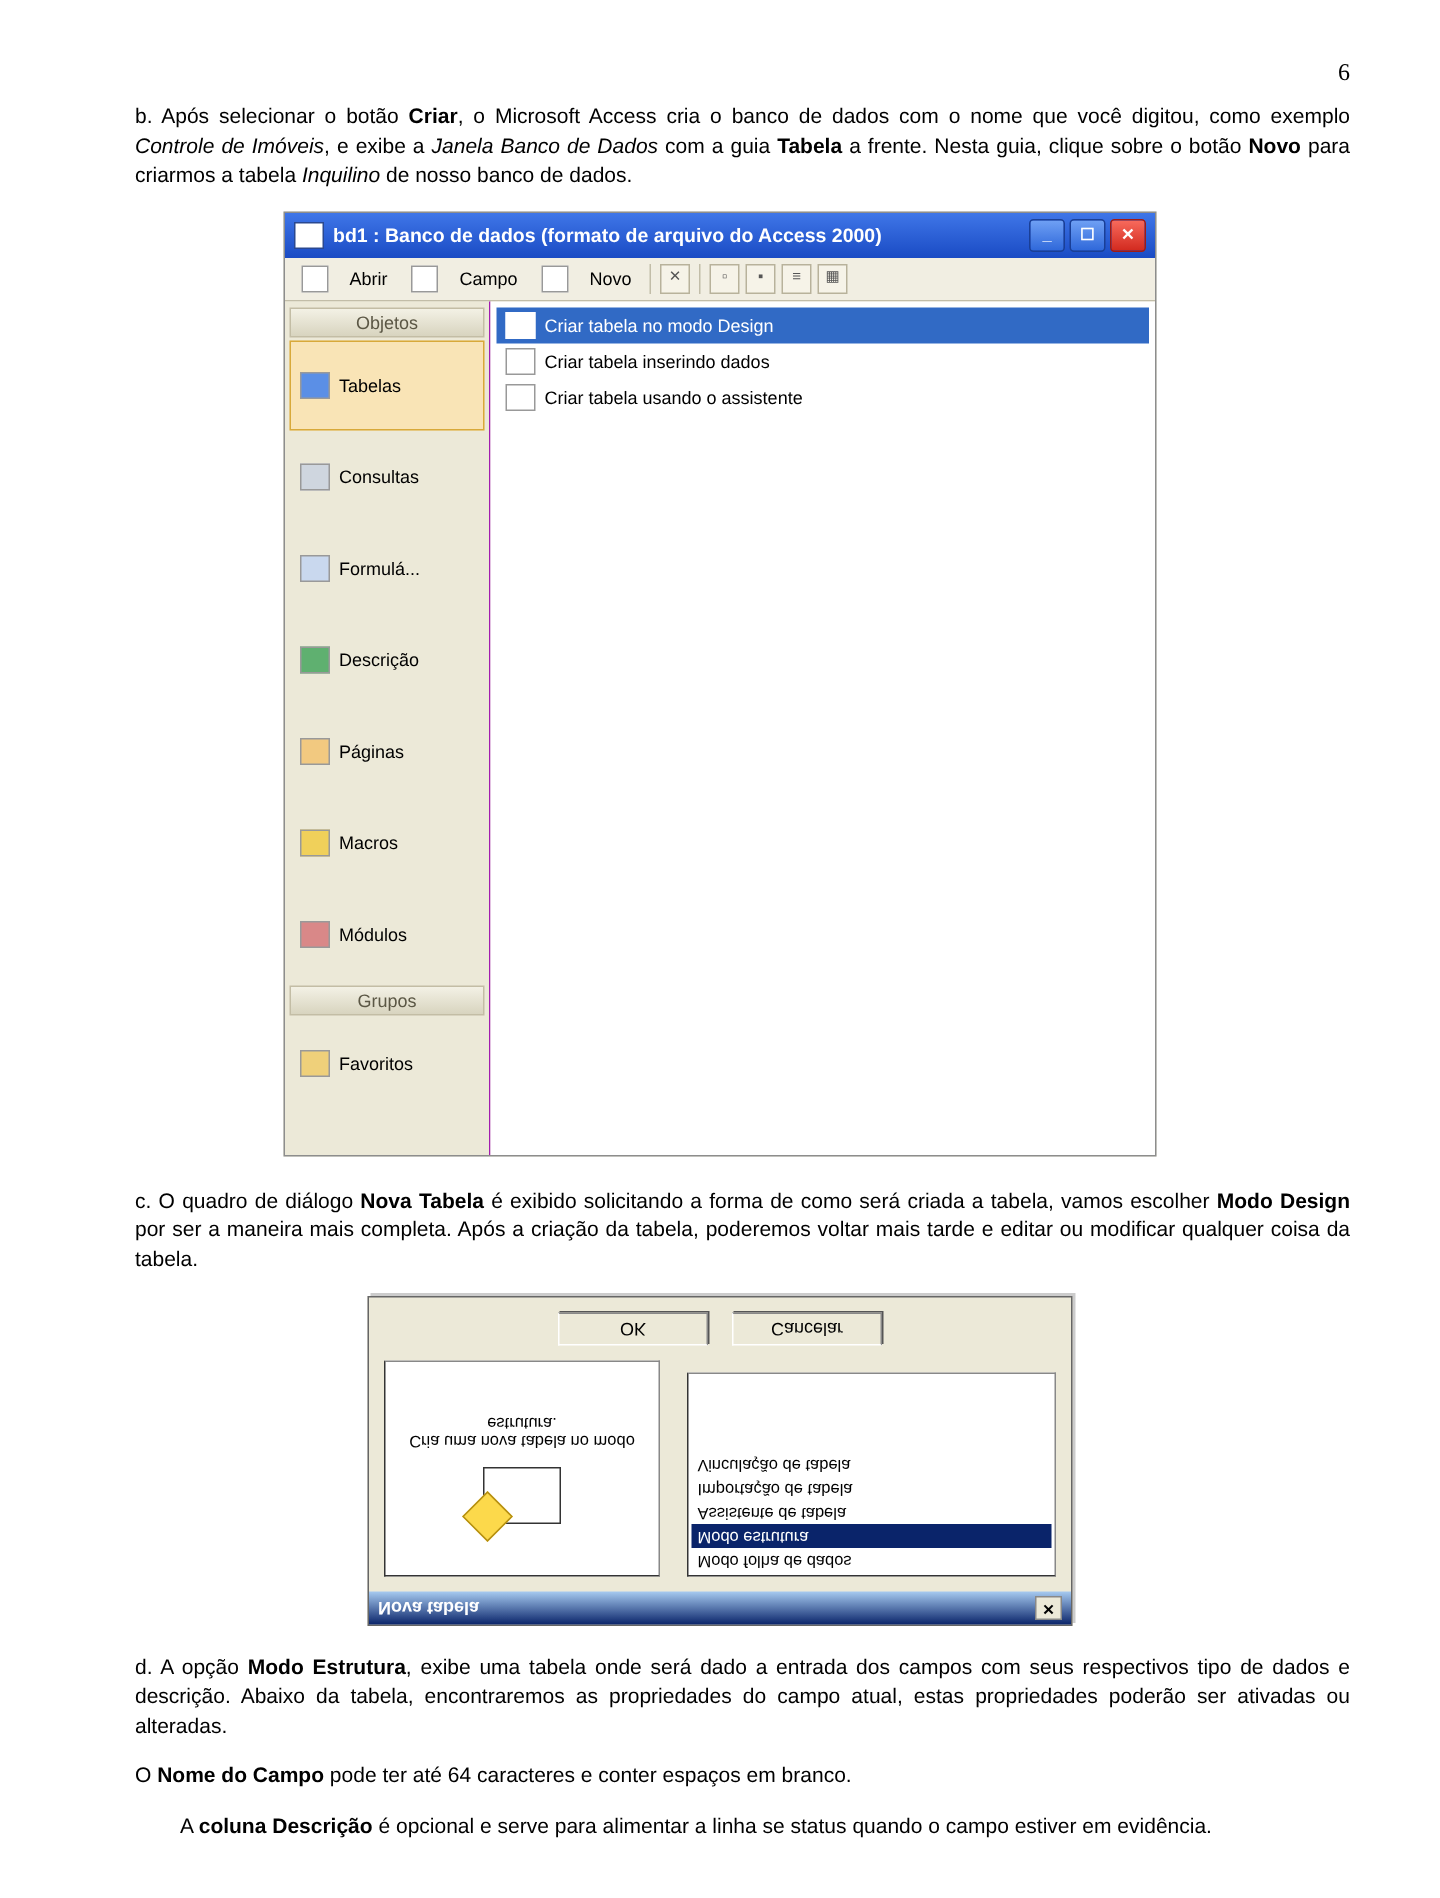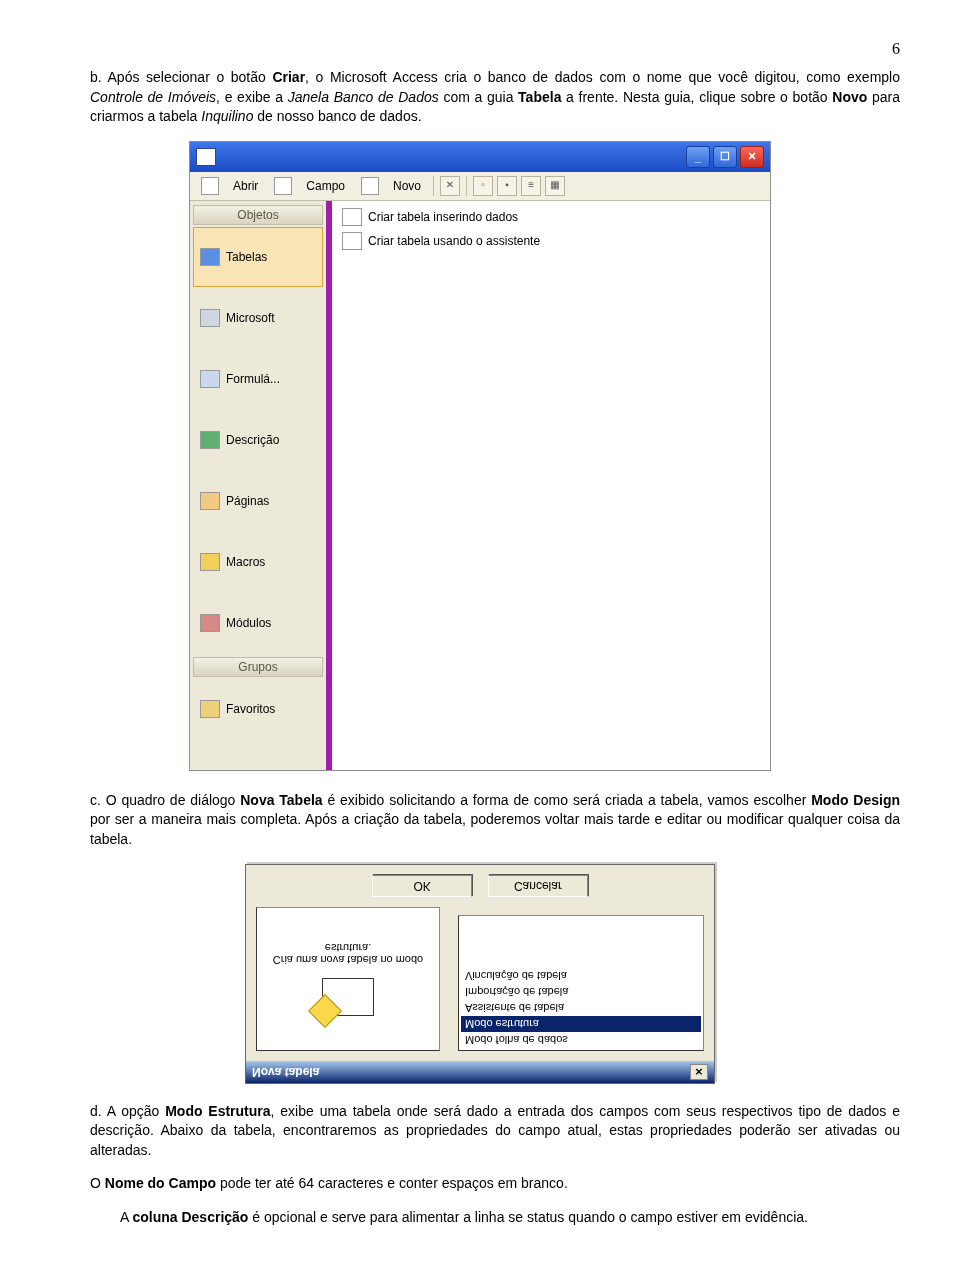--- a/index.html
+++ b/index.html
@@ -62,21 +62,21 @@
   .tbtn {
     display:flex; align-items:center; gap:14px;
     padding: 2px 6px; border:1px solid transparent;
     font-size:12px; color:#000;
   }
   .tbtn .ibox { width:16px; height:16px; display:inline-block; border:1px solid #999; background:#fff; }
   .tsep { width:1px; height:20px; background:#c2bda8; margin:0 3px; }
   .tsmall { width:18px; height:18px; border:1px solid #b8b29b; background:#f6f3e8; display:inline-block; margin:0 1px; font-size:10px; color:#555; text-align:center; line-height:16px; }
   .dbbody { display:flex; }
   .sidegroup {
-    width: 130px; background:#ece9d8; border-right:6px solid #a21caf;
+    width: 130px; background:#ece9d8; border-right:1px solid #a21caf;
     padding: 4px 3px 30px;
   }
   .sideheader {
     background:linear-gradient(#f3f1e5,#d8d4bf);
     border:1px solid #c3bda5; color:#5b5745;
     font-size:12px; text-align:center; padding:2px 0; margin-bottom:2px;
   }
   .side-item {
     display:flex; align-items:center; gap:6px;
     padding:20px 6px; font-size:12px; border:1px solid transparent;
@@ -149,20 +149,21 @@
 
 <div class="page-number">6</div>
 
 <p class="body indent">
   <span>b.</span><span> Após selecionar o botão </span><b>Criar</b><span>, o Microsoft Access cria o banco de dados com o nome que você digitou, como exemplo </span><i>Controle de Imóveis</i><span>, e exibe a </span><i>Janela Banco de Dados</i><span> com a guia </span><b>Tabela</b><span> a frente. Nesta guia, clique sobre o botão </span><b>Novo</b><span> para criarmos a tabela </span><i>Inquilino</i><span> de nosso banco de dados.</span>
 </p>
 
 <div class="dbwin">
   <div class="titlebar">
     <span class="icon"></span>
+    <span>bd1 : Banco de dados (formato de arquivo do Access 2000)</span>
     <div class="win-controls">
       <div class="wbtn">_</div>
       <div class="wbtn">☐</div>
       <div class="wbtn wclose">✕</div>
     </div>
   </div>
   <div class="toolbar">
     <div class="tbtn">
         <span class="ibox"></span>
         <span>Abrir</span>
@@ -185,21 +186,21 @@
   </div>
   <div class="dbbody">
     <div class="sidegroup">
       <div class="sideheader">Objetos</div>
       <div class="side-item selected">
           <span class="side-icon" style="background:#5b8fe6"></span>
           <span>Tabelas</span>
         </div>
       <div class="side-item">
           <span class="side-icon" style="background:#cfd6df"></span>
-          <span>Microsoft</span>
+          <span>Consultas</span>
         </div>
       <div class="side-item">
           <span class="side-icon" style="background:#c9d8ee"></span>
           <span>Formulá...</span>
         </div>
       <div class="side-item">
           <span class="side-icon" style="background:#5fb070"></span>
           <span>Descrição</span>
         </div>
       <div class="side-item">
@@ -214,20 +215,24 @@
           <span class="side-icon" style="background:#d98888"></span>
           <span>Módulos</span>
         </div>
       <div class="sideheader" style="margin-top:4px">Grupos</div>
       <div class="side-item">
           <span class="side-icon" style="background:#efd07a"></span>
           <span>Favoritos</span>
         </div>
     </div>
     <div class="maingrid">
+      <div class="row-item selected">
+          <span class="ricon"></span>
+          <span>Criar tabela no modo Design</span>
+        </div>
       <div class="row-item">
           <span class="ricon"></span>
           <span>Criar tabela inserindo dados</span>
         </div>
       <div class="row-item">
           <span class="ricon"></span>
           <span>Criar tabela usando o assistente</span>
         </div>
     </div>
   </div>

